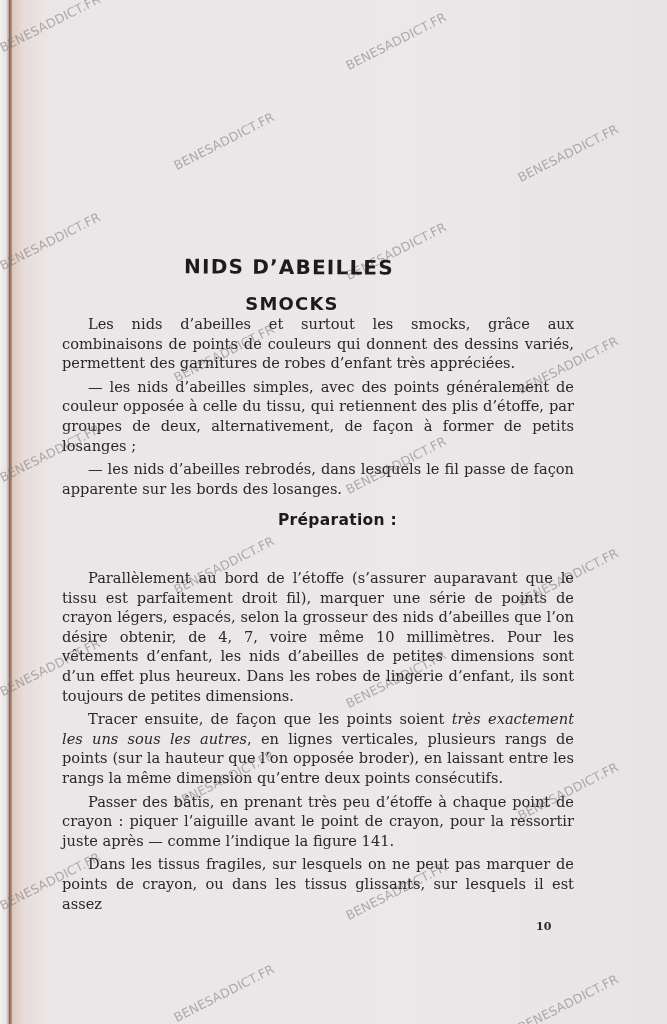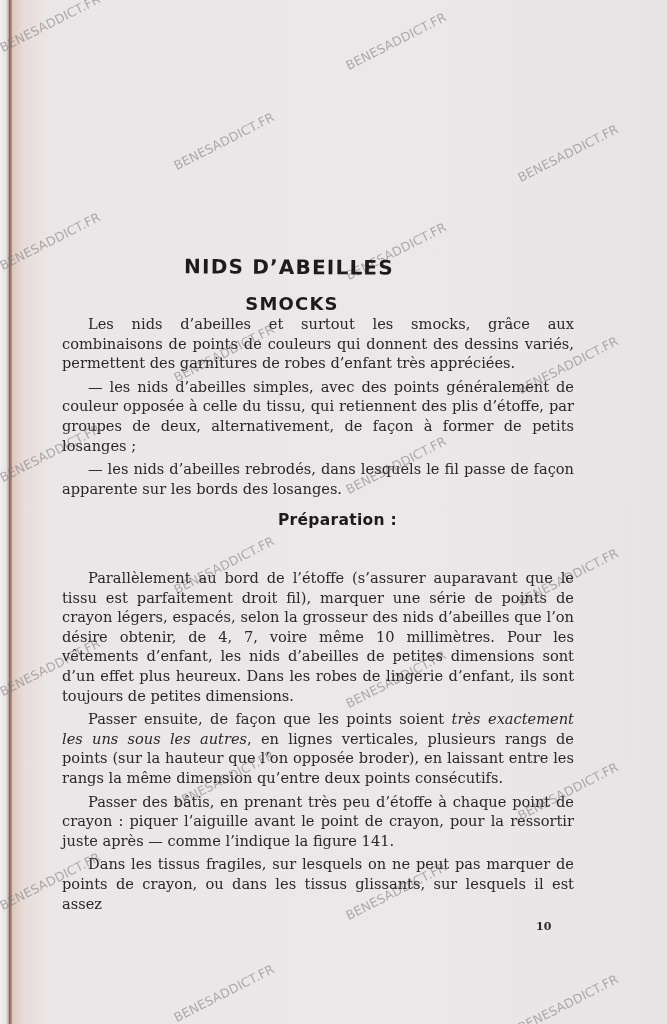--- a/index.html
+++ b/index.html
@@ -147,18 +147,18 @@
 <div class="body-text section-intro">
   <p class="last-line">Les nids d’abeilles et surtout les smocks, grâce aux combinaisons de points de couleurs qui donnent des dessins variés, permettent des garnitures de robes d’enfant très appréciées.</p>
   <p class="last-line">— les nids d’abeilles simples, avec des points généralement de couleur opposée à celle du tissu, qui retiennent des plis d’étoffe, par groupes de deux, alternativement, de façon à former de petits losanges ;</p>
   <p class="last-line">— les nids d’abeilles rebrodés, dans lesquels le fil passe de façon apparente sur les bords des losanges.</p>
 </div>
 
 <div class="section-prep-heading">Préparation :</div>
 
 <div class="body-text section-prep">
   <p class="last-line">Parallèlement au bord de l’étoffe (s’assurer auparavant que le tissu est parfaitement droit fil), marquer une série de points de crayon légers, espacés, selon la grosseur des nids d’abeilles que l’on désire obtenir, de 4, 7, voire même 10 millimètres. Pour les vêtements d’enfant, les nids d’abeilles de petites dimensions sont d’un effet plus heureux. Dans les robes de lingerie d’enfant, ils sont toujours de petites dimensions.</p>
-  <p class="last-line"><span>Passer ensuite, de façon que les points soient </span><em>très exactement les uns sous les autres</em><span>, en lignes verticales, plusieurs rangs de points (sur la hauteur que l’on opposée broder), en laissant entre les rangs la même dimension qu’entre deux points consécutifs.</span></p>
+  <p class="last-line"><span>Tracer ensuite, de façon que les points soient </span><em>très exactement les uns sous les autres</em><span>, en lignes verticales, plusieurs rangs de points (sur la hauteur que l’on opposée broder), en laissant entre les rangs la même dimension qu’entre deux points consécutifs.</span></p>
   <p class="last-line">Passer des bâtis, en prenant très peu d’étoffe à chaque point de crayon : piquer l’aiguille avant le point de crayon, pour la ressortir juste après — comme l’indique la figure 141.</p>
   <p class="justify-last">Dans les tissus fragiles, sur lesquels on ne peut pas marquer de points de crayon, ou dans les tissus glissants, sur lesquels il est assez</p>
 </div>
 
 <div class="page-number">10</div>
 
 </body></html>

